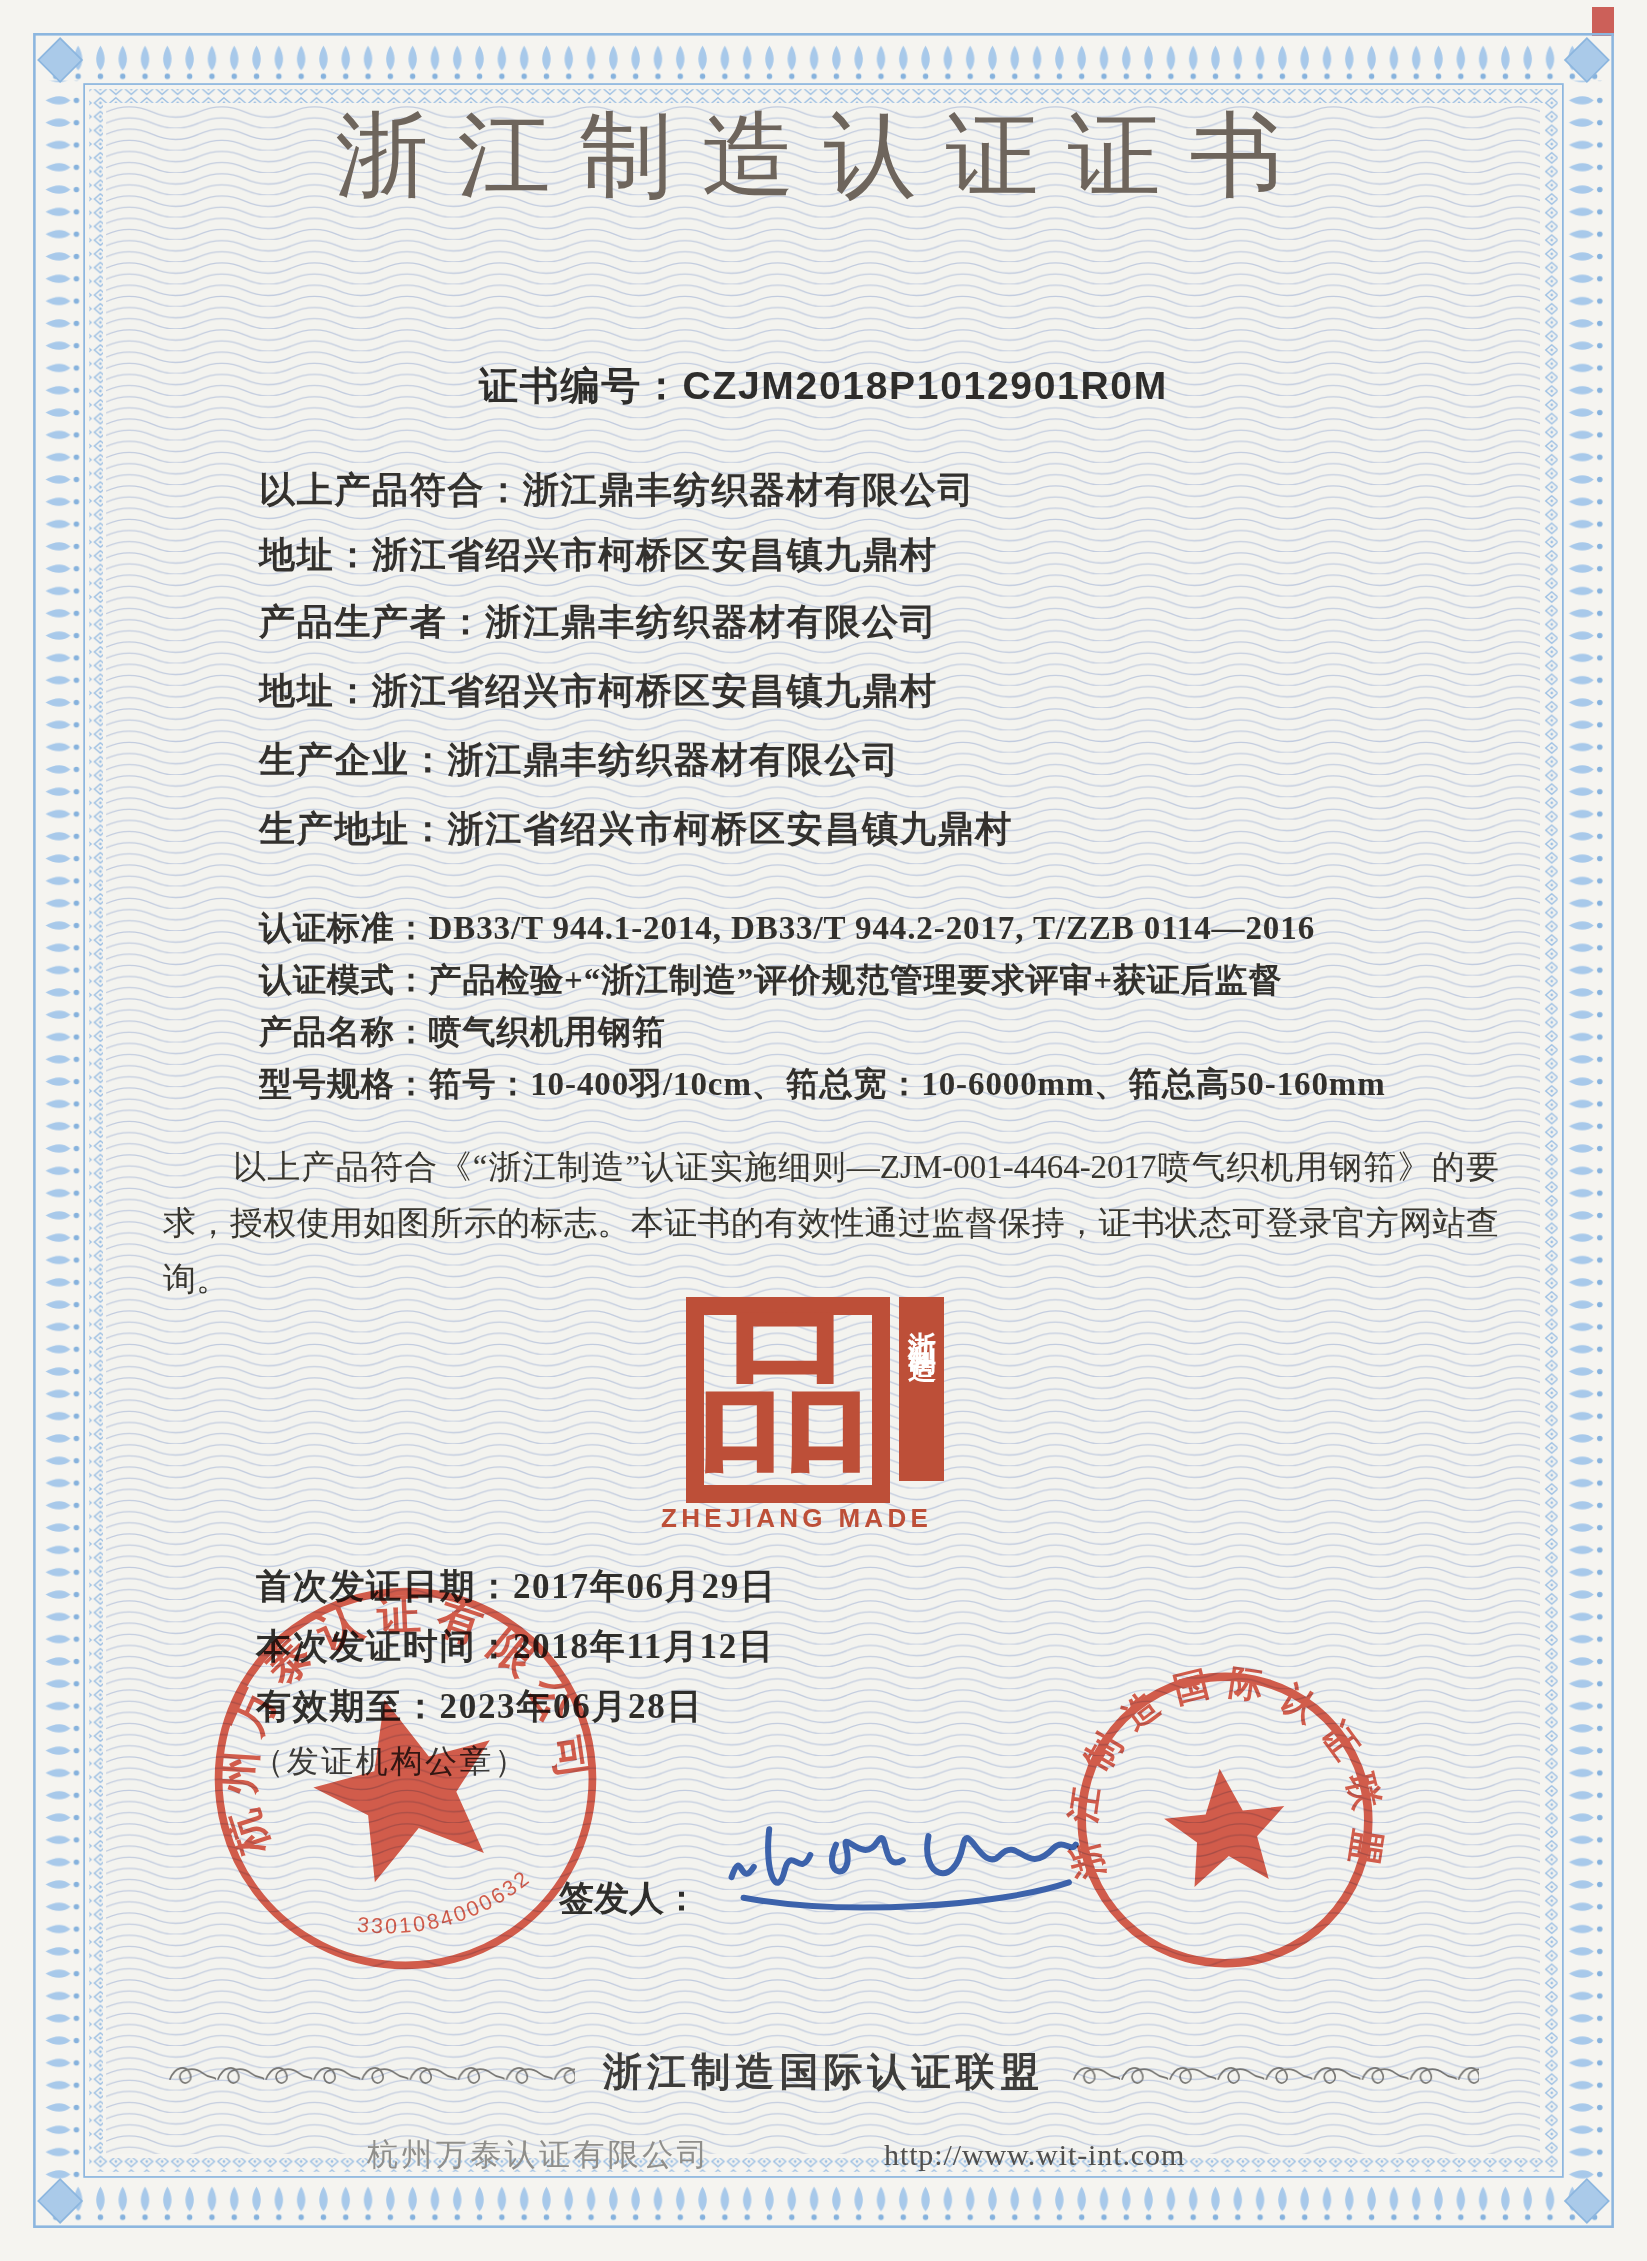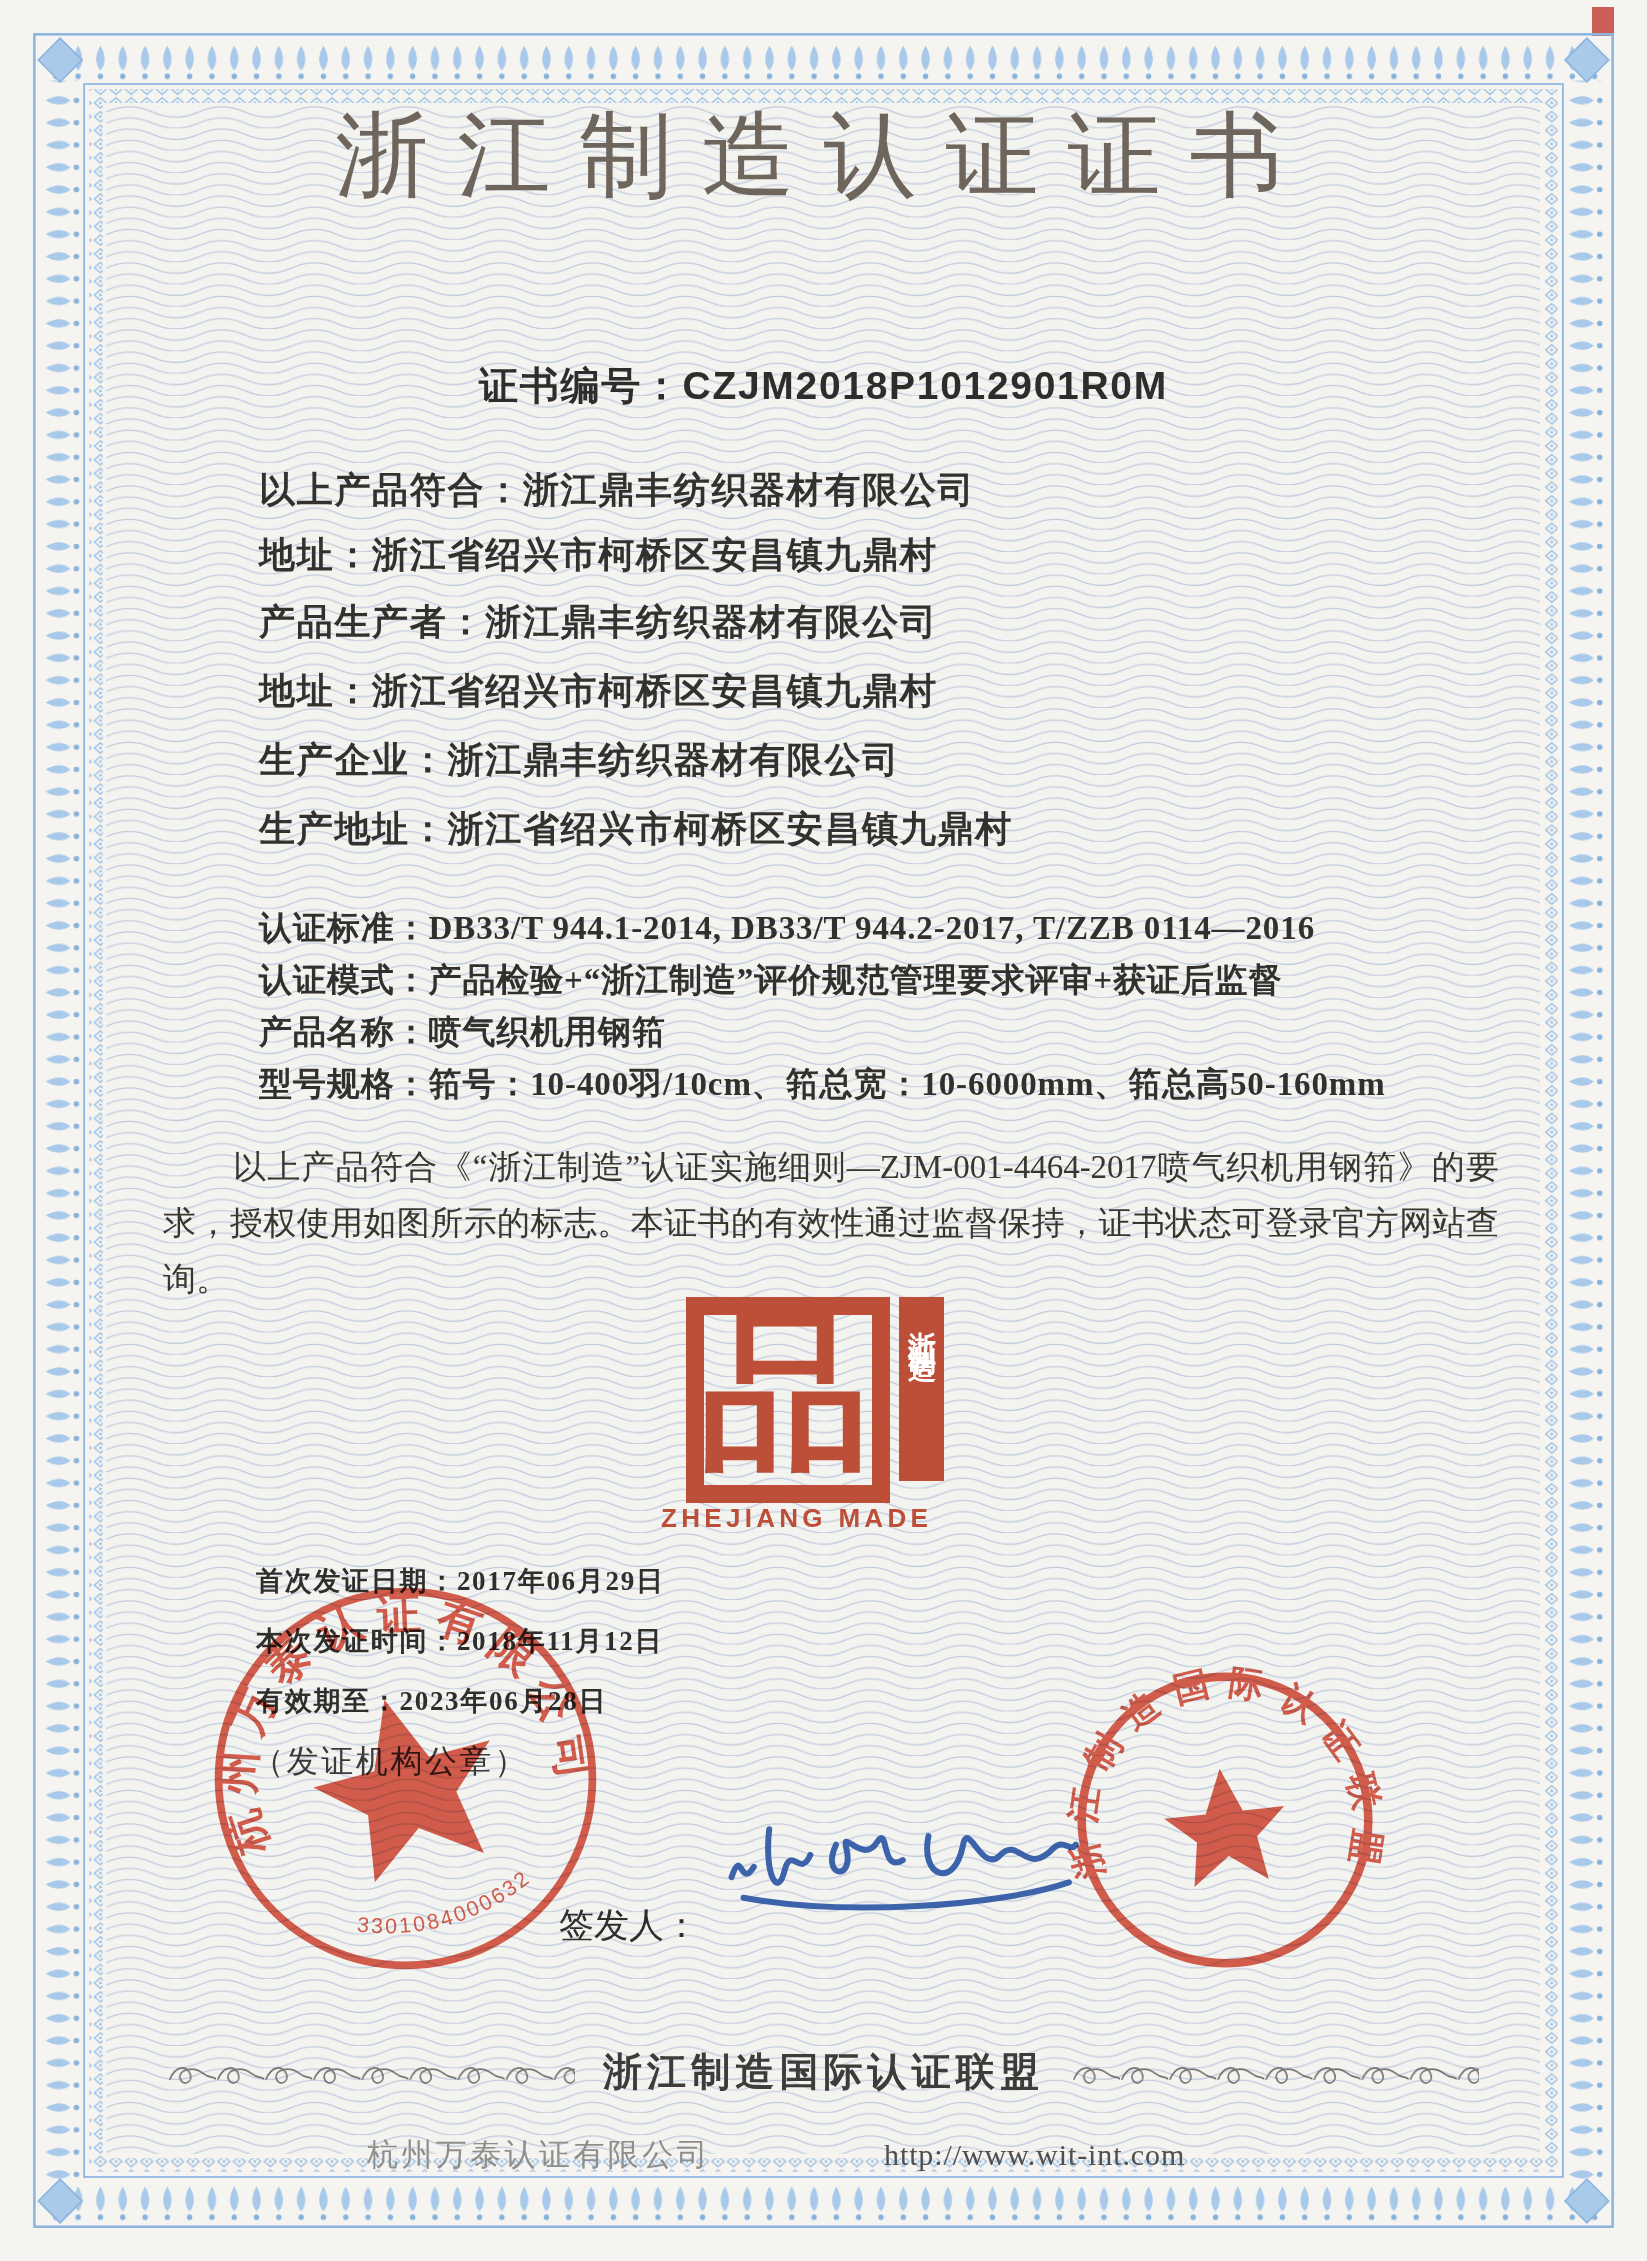--- a/index.html
+++ b/index.html
@@ -21,23 +21,23 @@
     font-size:39px;font-weight:700;color:#2e2d2b;
     font-family:"Liberation Sans","DejaVu Sans",sans-serif;letter-spacing:1.7px;
   }
   .fieldline{left:259px;font-size:36px;font-weight:700;color:#33312e;letter-spacing:1.7px;white-space:nowrap;}
   .specline{left:259px;font-size:33px;font-weight:600;color:#32302c;letter-spacing:0.9px;white-space:nowrap;}
   .statement{
     left:163px;top:1139px;width:1336px;
     font-size:33px;line-height:56px;text-align:justify;text-indent:70px;
     color:#38362f;
   }
-  .dateline{left:256px;font-size:27px;font-weight:700;color:#2f2e2b;letter-spacing:1.7px;white-space:nowrap;z-index:2;}
+  .dateline{left:256px;font-size:35px;font-weight:700;color:#2f2e2b;letter-spacing:1.7px;white-space:nowrap;z-index:2;}
   .sealnote{left:252px;top:1740px;font-size:32px;color:#3b3a38;letter-spacing:2.6px;z-index:2;}
-  .signer{left:559px;top:1875px;font-size:35px;font-weight:400;color:#2f2e2b;z-index:2;margin-top:27px;}
+  .signer{left:559px;top:1875px;font-size:35px;font-weight:700;color:#2f2e2b;z-index:2;}
   
   .logo-frame{
     left:686px;top:1297px;width:168px;height:170px;
     border:18px solid #bd4f38;z-index:2;
   }
   .logo-mark{
     position:absolute;left:-13.7px;top:-13.7px;width:189px;
     font-size:170px;line-height:184px;font-weight:700;color:#bd4f38;
     font-family:"Liberation Serif","DejaVu Serif",serif;text-align:center;
   }

